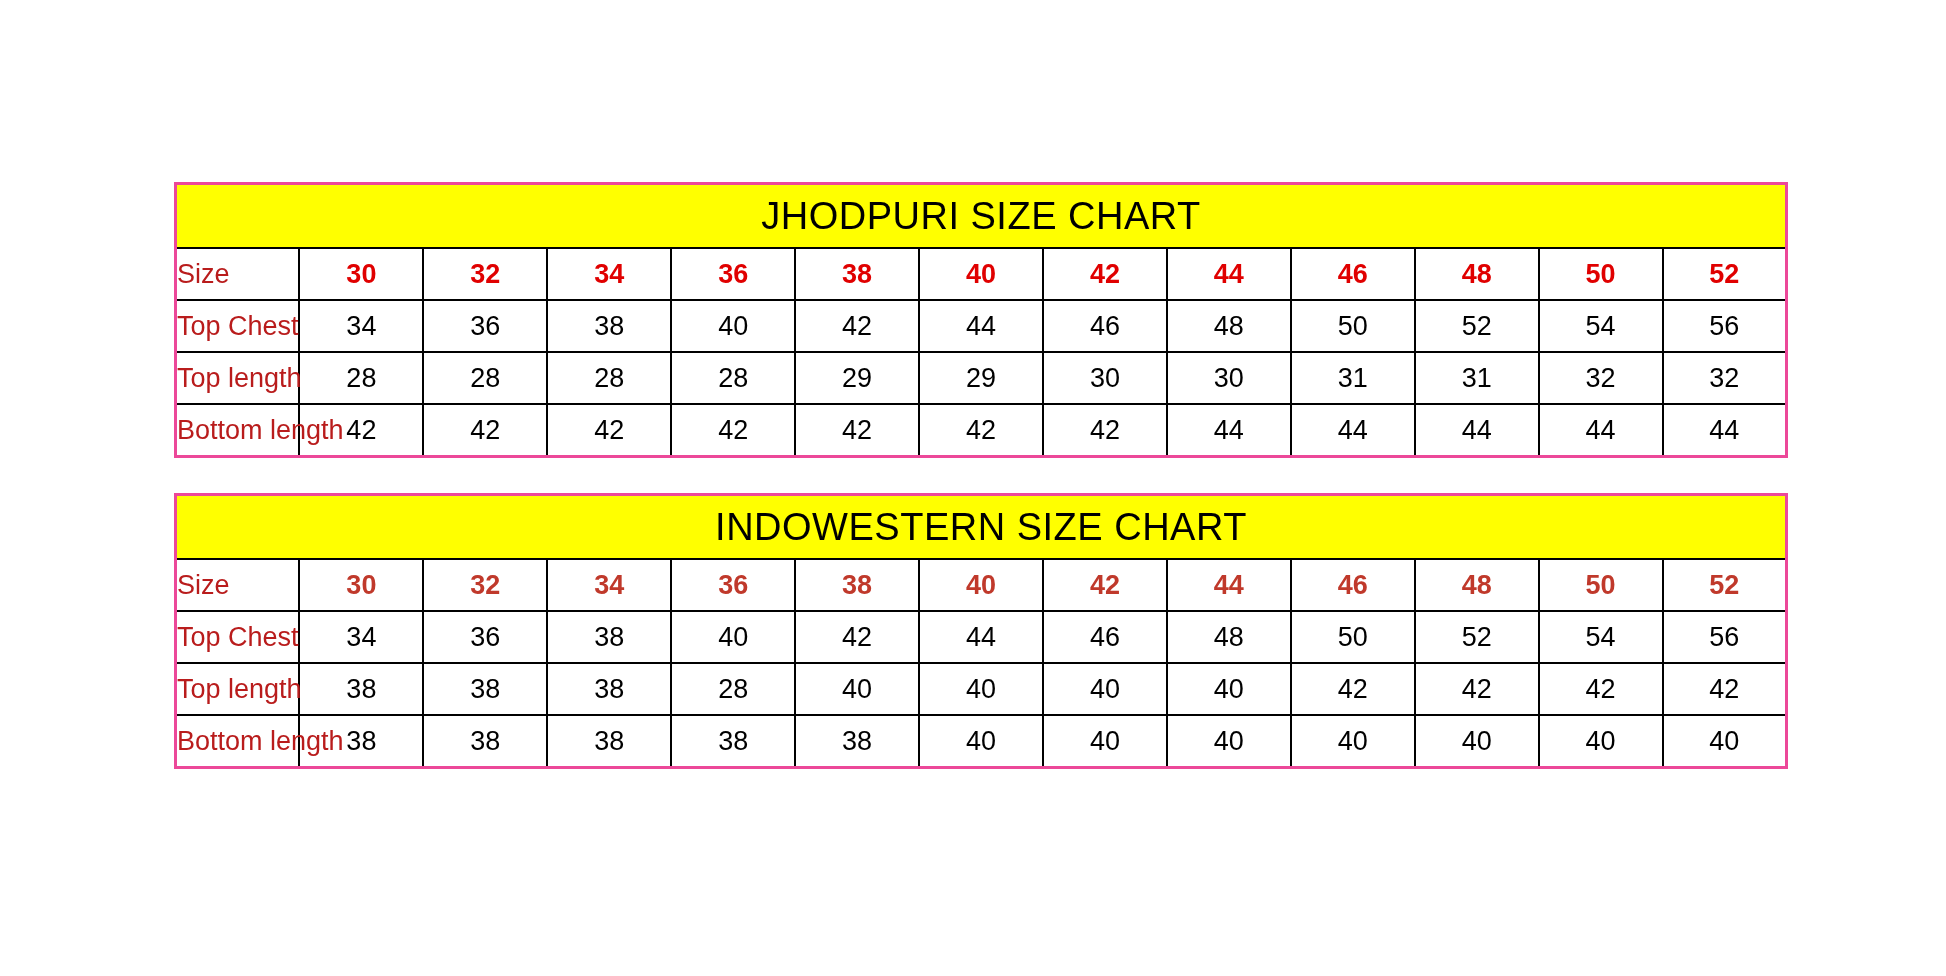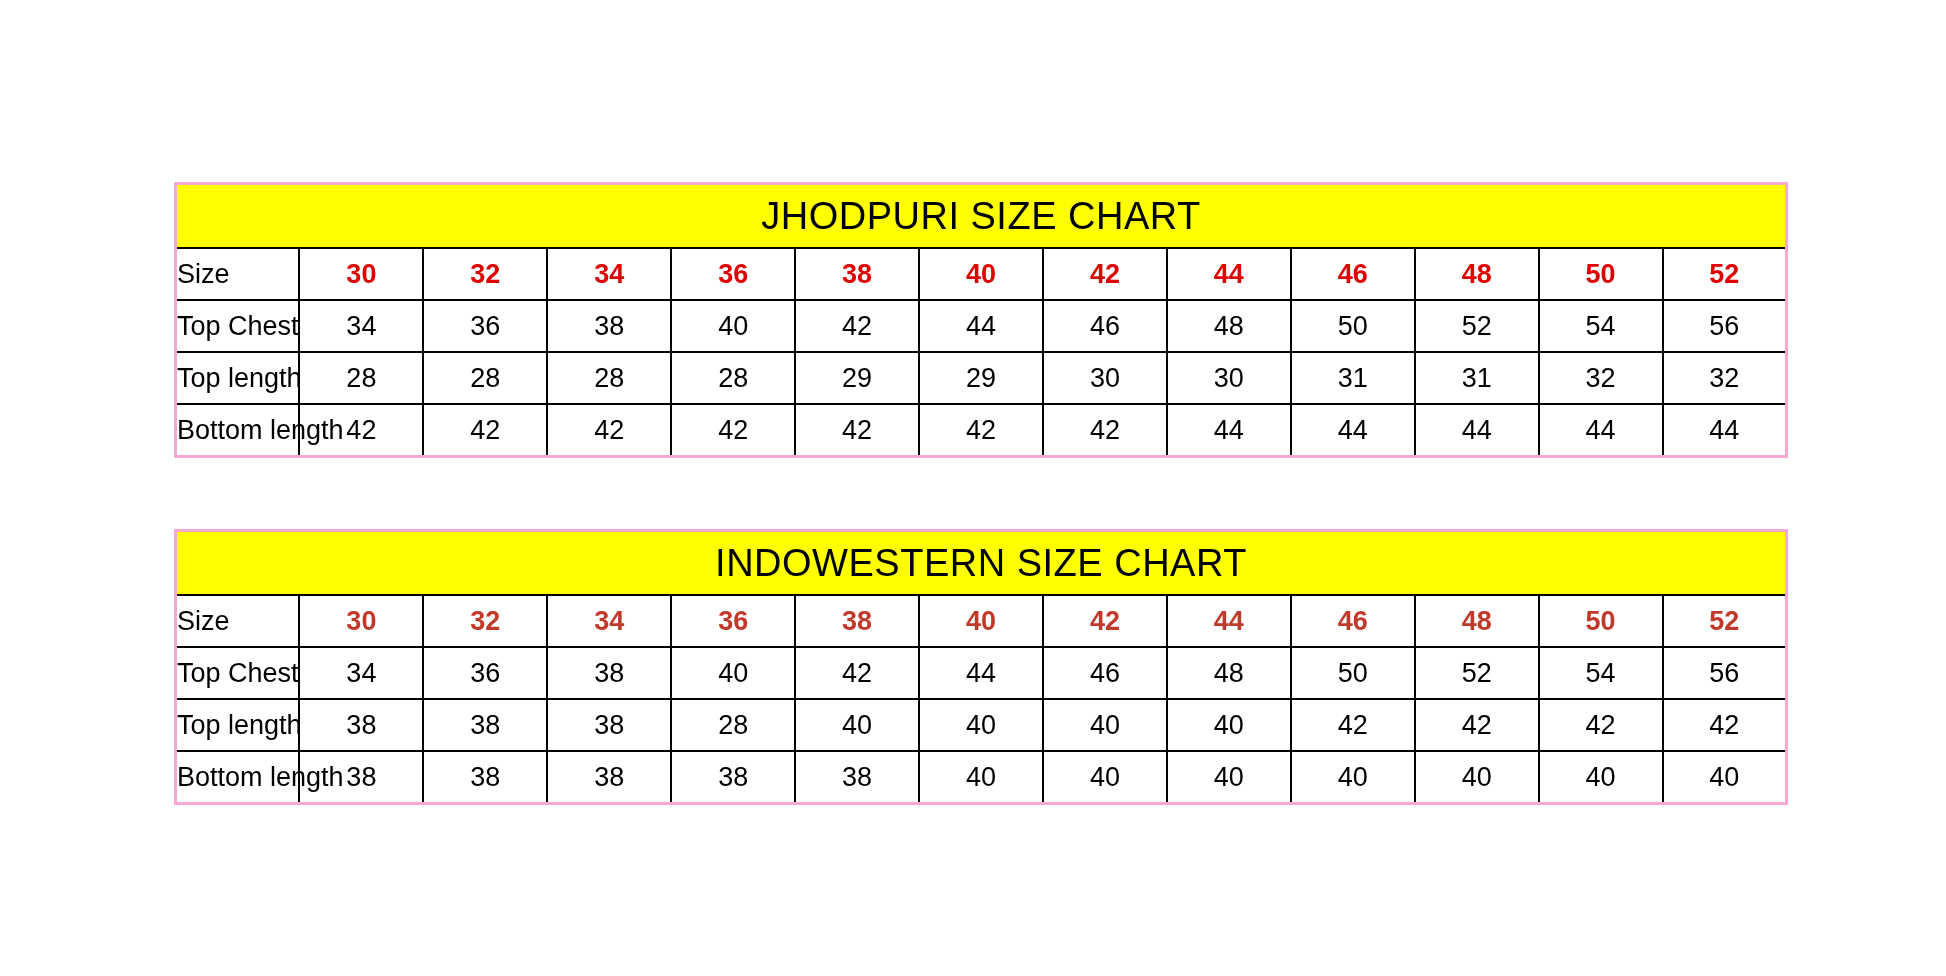--- a/index.html
+++ b/index.html
@@ -17,48 +17,48 @@
     position: relative;
     width: 1946px;
     height: 976px;
   }
   .chart-block {
     position: absolute;
     left: 174px;
     width: 1614px;
   }
   #block-jhodpuri { top: 182px; }
-  #block-indowestern { top: 529px; }
+  #block-indowestern { top: 493px; }
 
   table.size-table {
     border-collapse: collapse;
     table-layout: fixed;
     width: 100%;
-    border: 3px solid #f9a8d4;
+    border: 3px solid #ec4899;
   }
   table.size-table td,
   table.size-table th {
     border: 2px solid #000000;
     padding: 0;
     margin: 0;
   }
   .title-cell {
     background: #ffff00;
     text-align: center;
     font-size: 38px;
     font-weight: normal;
     color: #000000;
     height: 62px;
     letter-spacing: 0.5px;
   }
   .row-label {
     text-align: left;
     padding-left: 8px;
     font-size: 27px;
-    color: #000000;
+    color: #b91c1c;
     height: 50px;
     width: 248px;
     white-space: nowrap;
   }
   .data-cell {
     text-align: center;
     font-size: 27px;
     color: #000000;
     height: 50px;
   }

